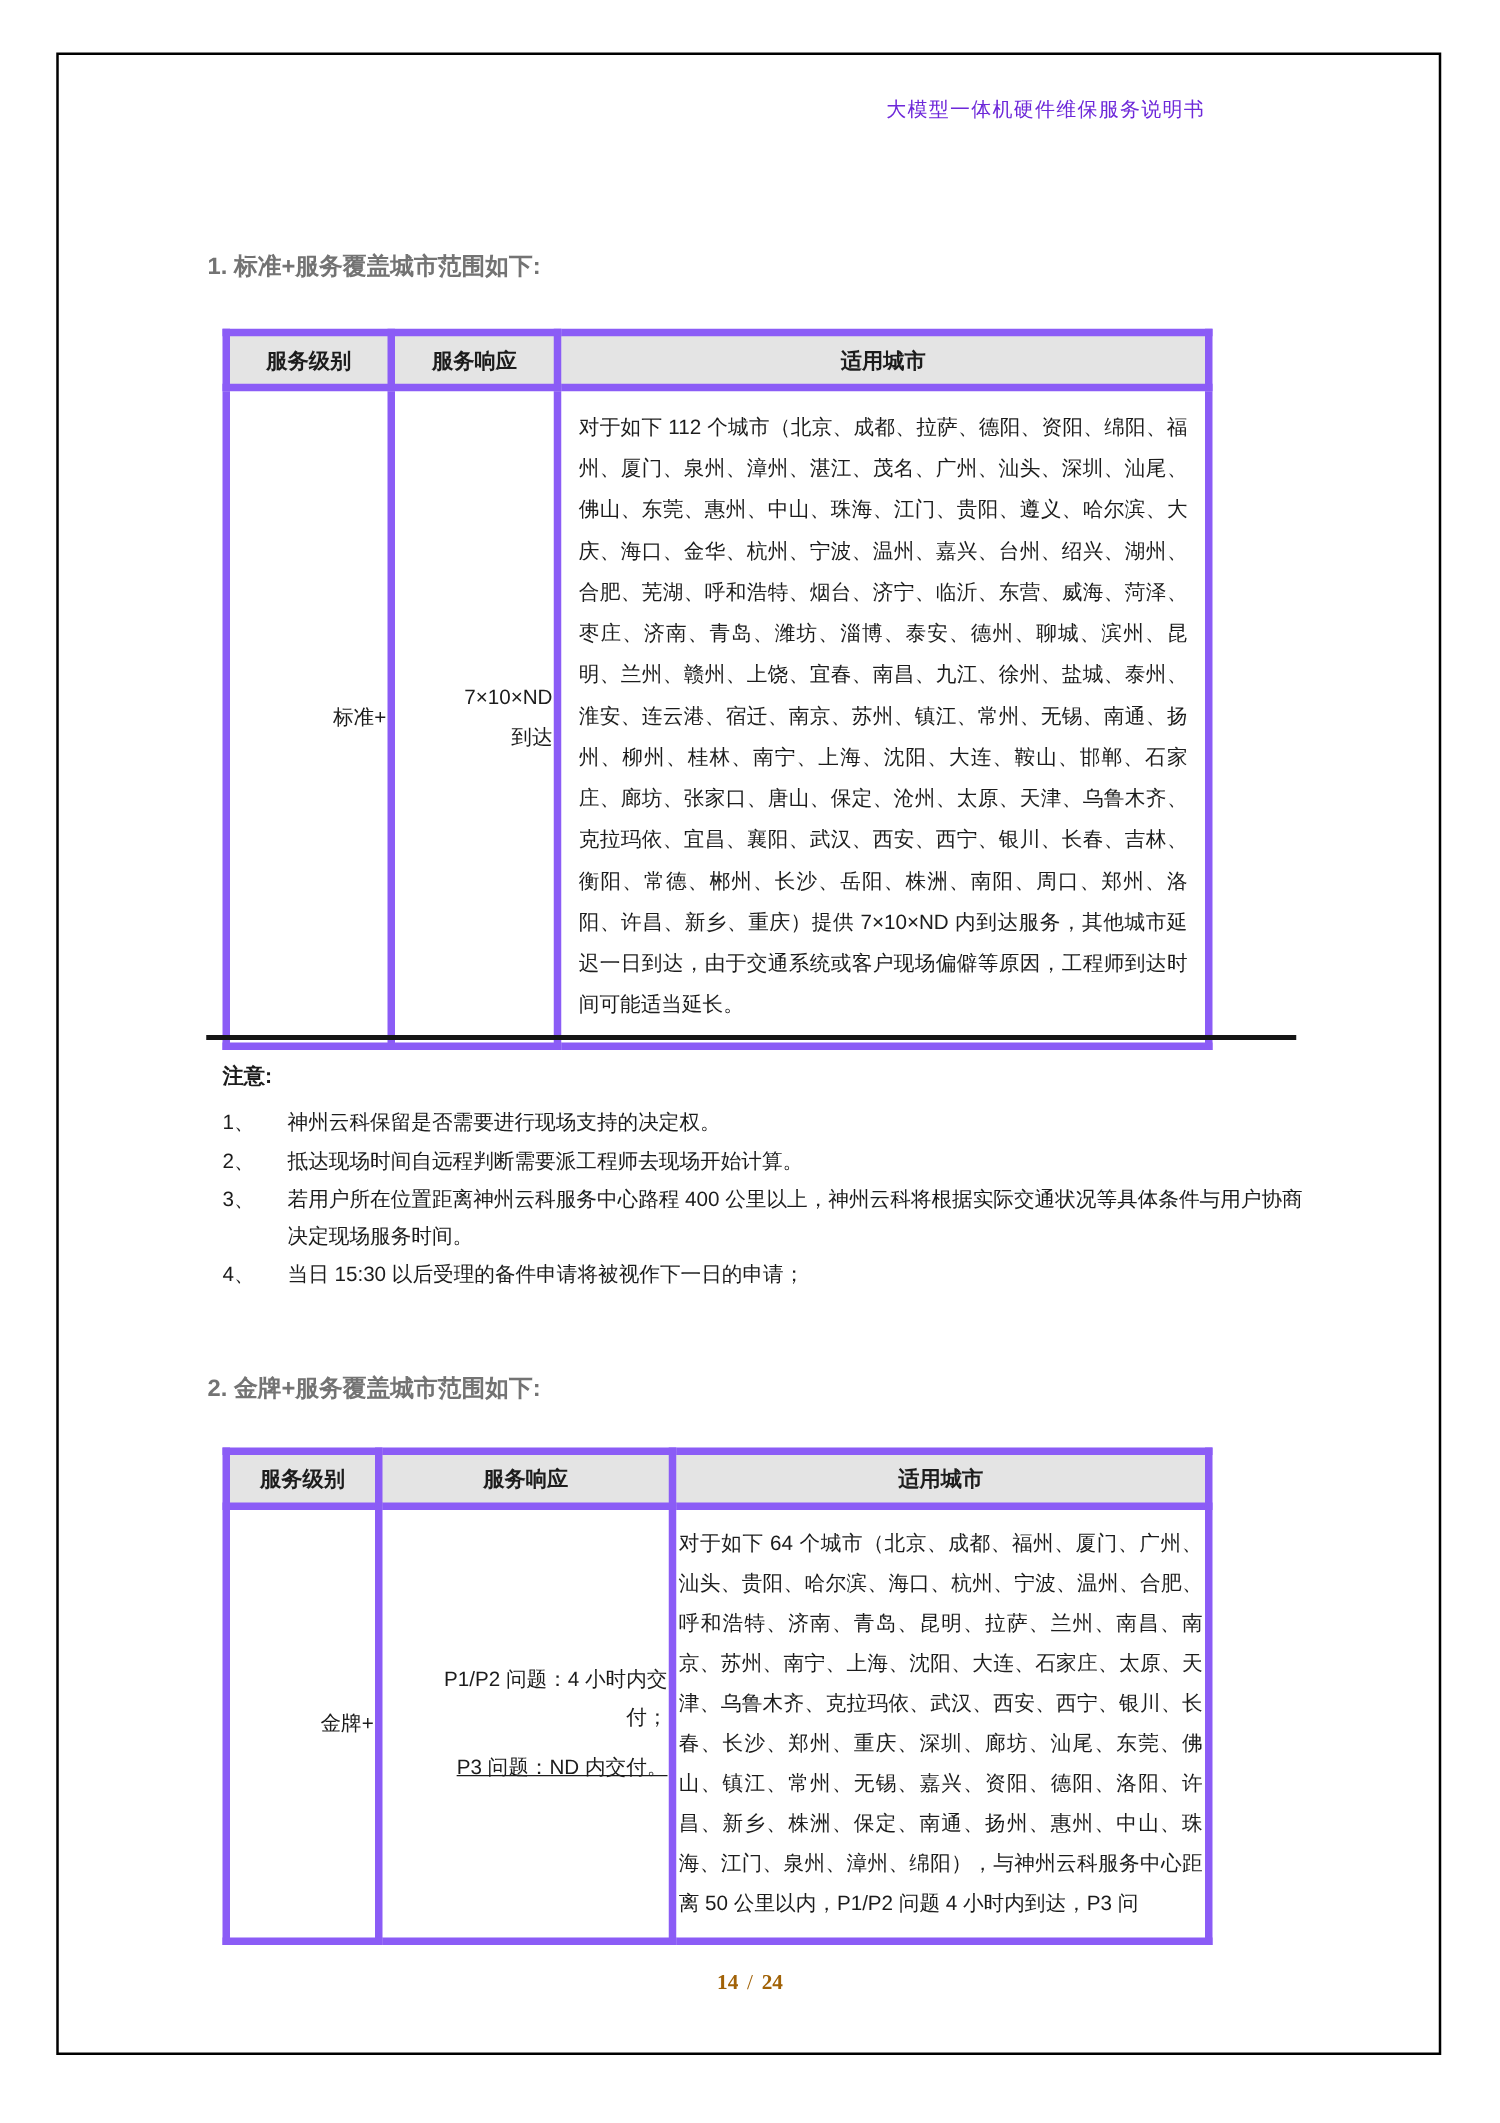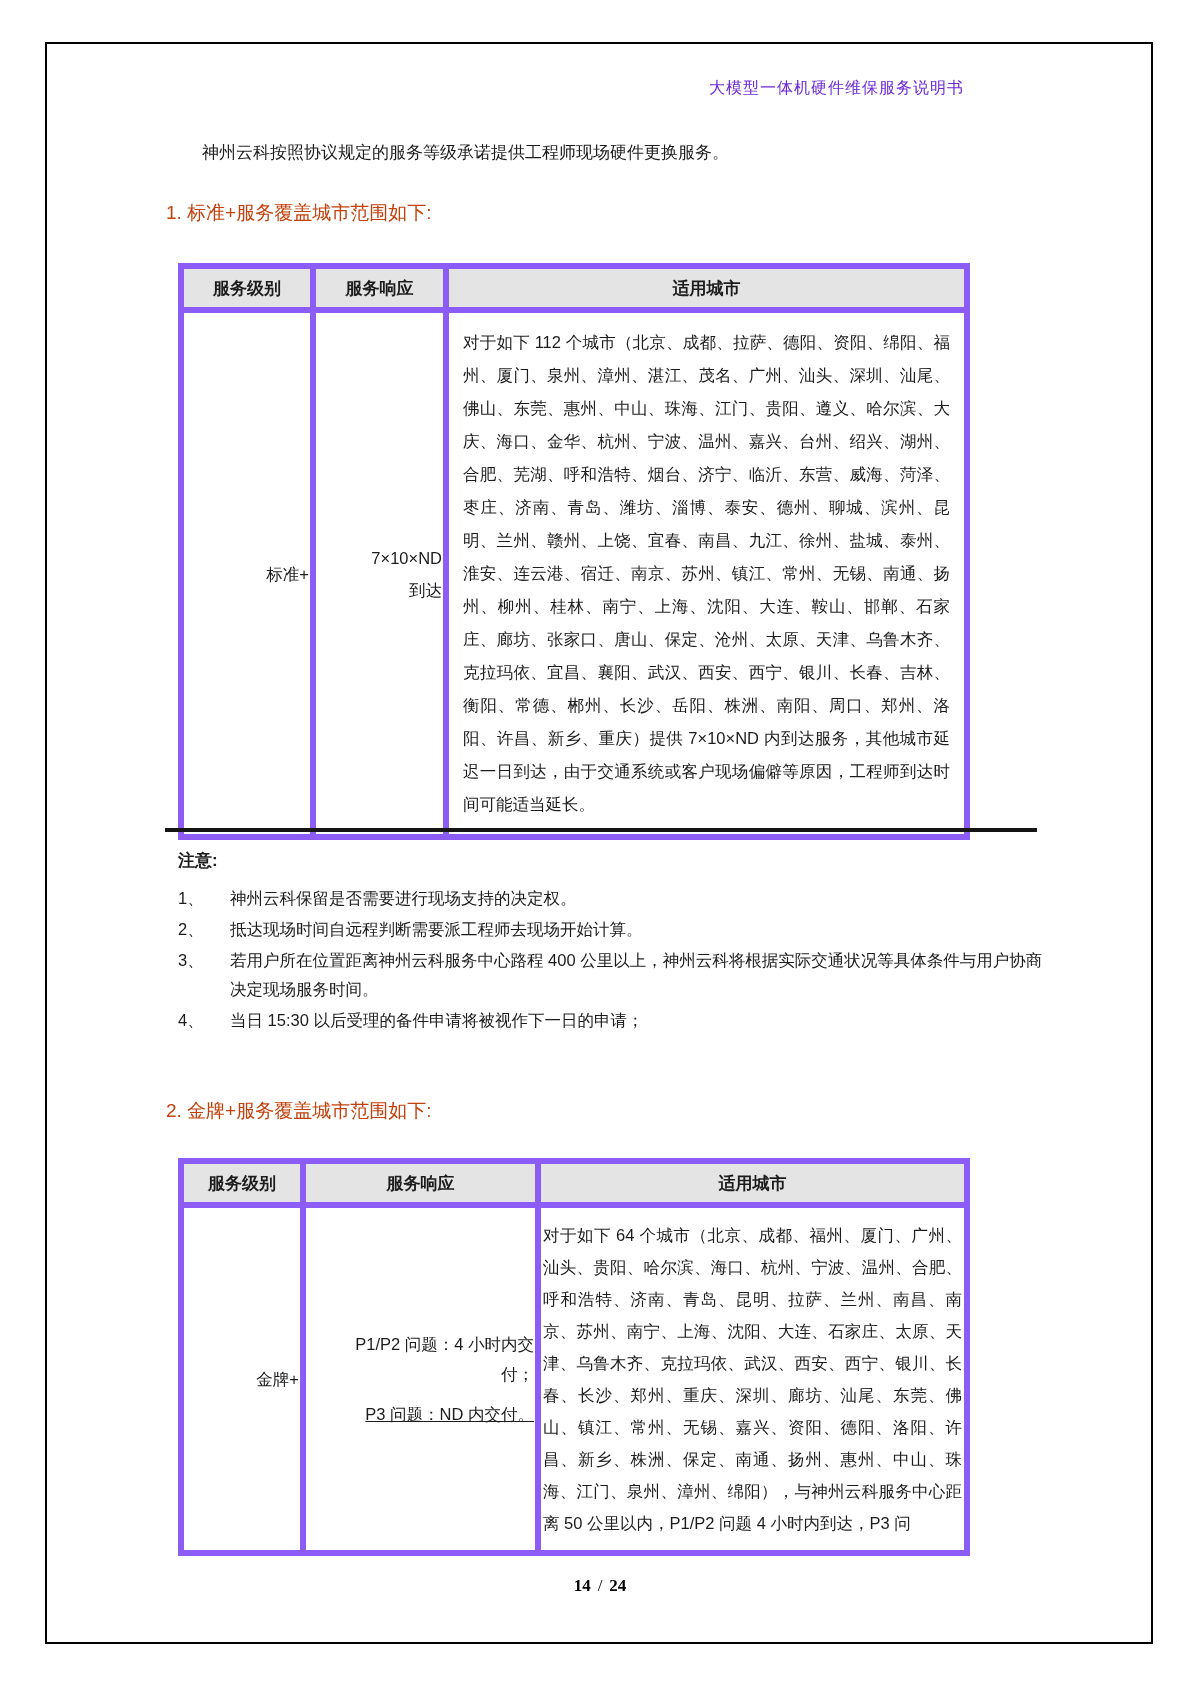--- a/index.html
+++ b/index.html
@@ -16,21 +16,21 @@
     position:absolute; top:78px; left:168px; width:796px;
     text-align:right; font-family:"Liberation Serif","DejaVu Serif",serif;
     font-size:16px; color:#6d28d9; letter-spacing:1px;
   }
   .intro {
     position:absolute; top:140px; left:168px; width:870px; margin:0;
     font-size:17px; line-height:26px; text-indent:2em;
   }
   .sec-heading {
     position:absolute; left:166px; margin:0;
-    font-size:19px; font-weight:400; color:#c2410c;
+    font-size:19px; font-weight:700; color:#737373;
   }
   .sec1-heading { top:200px; }
   .sec2-heading { top:1098px; }
 
   table.svc { position:absolute; left:178px; border-collapse:collapse; table-layout:fixed; }
   table.svc th, table.svc td { border:6px solid #8b5cf6; box-sizing:border-box; }
   table.svc th {
     background:#e4e4e4; font-weight:700; font-size:17px;
     text-align:center; vertical-align:middle; height:44px; padding:0 4px;
   }
@@ -60,35 +60,34 @@
     position:absolute; top:846px; left:178px; width:872px;
     font-size:16.5px; line-height:29px;
   }
   .notes-label { font-weight:700; margin-bottom:9px; font-size:17px; }
   .note-item { display:flex; align-items:flex-start; margin-bottom:2px; }
   .note-num { flex:none; width:52px; }
   .note-text { flex:1; }
 
   .footer {
     position:absolute; top:1576px; left:0; width:1200px; text-align:center;
-    font-family:"Liberation Serif","DejaVu Serif",serif; font-size:17px; color:#000000;
+    font-family:"Liberation Serif","DejaVu Serif",serif; font-size:17px; color:#a16207;
   }
   .footer .pg { font-weight:700; }
   .footer .sep { margin:0 7px; font-weight:400; }
 </style>
 </head>
 <body>
 
 <div class="page">
 
   <div class="frame"></div>
 
   <div class="doc-header">大模型一体机硬件维保服务说明书</div>
 
-  <p class="intro">神州云科按照协议规定的服务等级承诺提供工程师现场硬件更换服务。</p>
 
   <h2 class="sec-heading sec1-heading">1. 标准+服务覆盖城市范围如下:</h2>
 
   <table class="svc t1">
     <thead>
       <tr>
         <th class="w1">服务级别</th>
         <th class="w2">服务响应</th>
         <th class="w3">适用城市</th>
       </tr>

